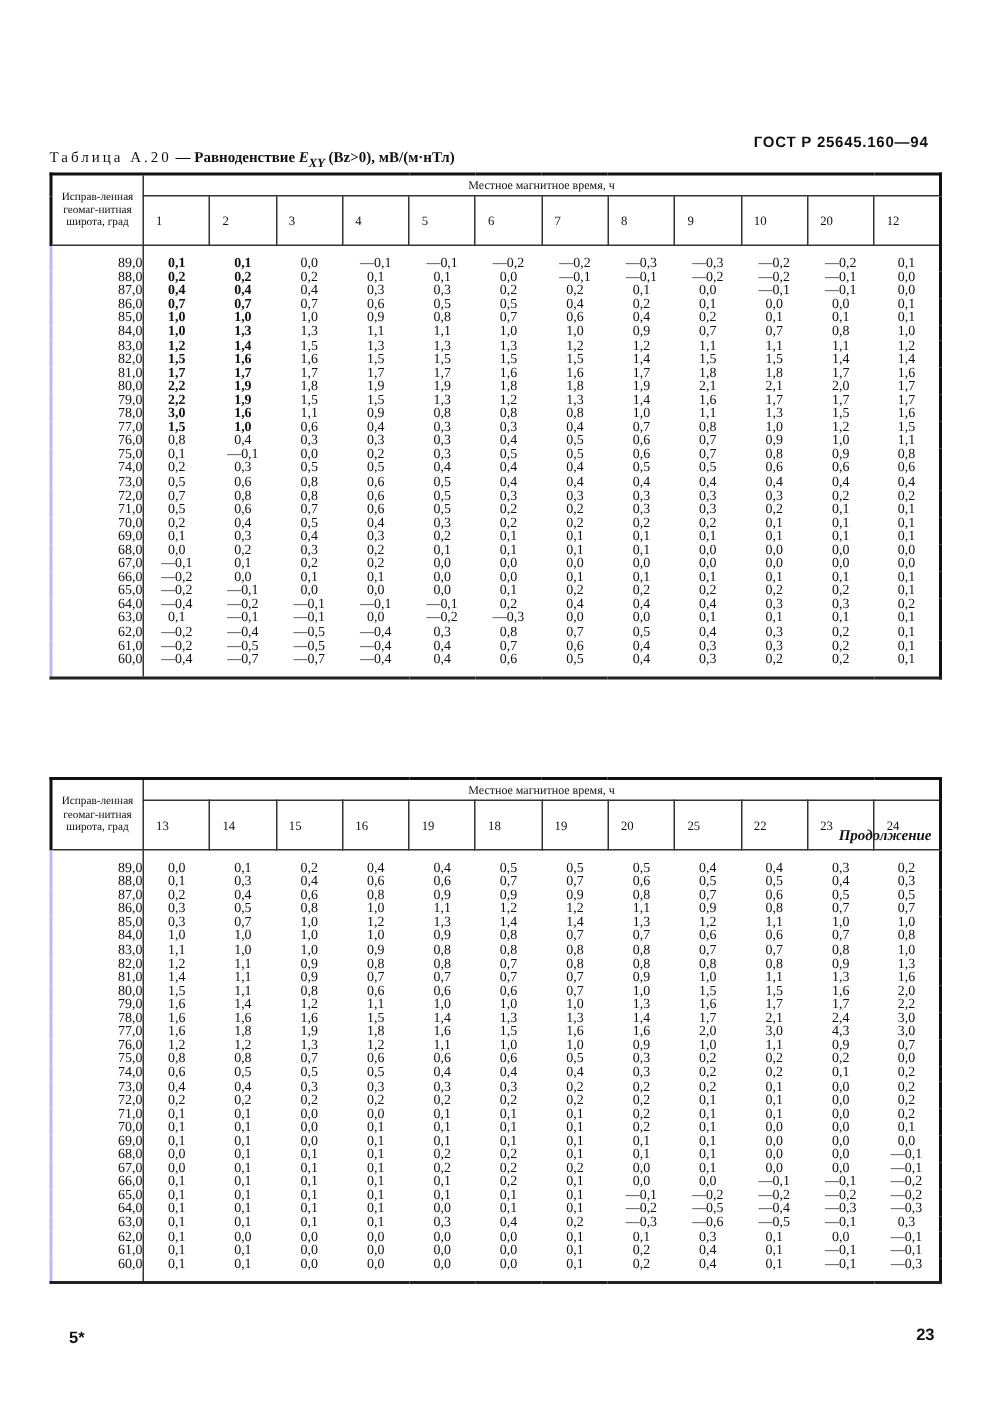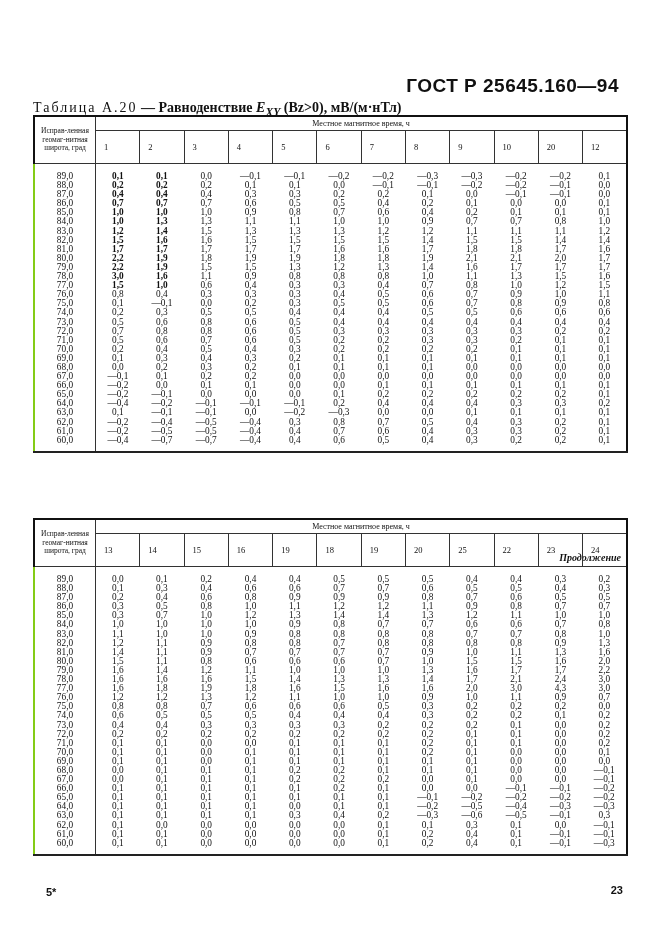--- a/index.html
+++ b/index.html
@@ -1,27 +1,27 @@
 <!DOCTYPE html>
 <html><head>
 <meta charset="utf-8">
 <style>
   html, body { margin:0; padding:0; background:#fff; }
   body { width:661px; height:936px; position:relative; font-family:"Liberation Serif", serif; color:#111; overflow:hidden; }
-  .doc-header { position:absolute; top:75px; right:42px; font-family:"Liberation Sans", sans-serif; font-weight:bold; font-size:19px; letter-spacing:0.5px; }
-  .caption { position:absolute; left:33px; top:100px; font-size:14px; font-weight:bold; }
+  .doc-header { position:absolute; top:90px; right:42px; font-family:"Liberation Sans", sans-serif; font-weight:bold; font-size:10px; letter-spacing:0.5px; }
+  .caption { position:absolute; left:33px; top:100px; font-size:10px; font-weight:bold; }
   .caption .spaced { letter-spacing:2px; font-weight:normal; }
   .caption i { font-style:italic; }
   .cont-label { position:absolute; right:40px; top:508px; font-size:10px; font-style:italic; font-weight:bold;margin-top:44px; }
   table.data { position:absolute; border-collapse:collapse; font-size:9.3px; table-layout:fixed; }
   table.data th { font-weight:normal; font-size:8px; border:1px solid #333; padding:2px 1px;text-align:center; }
   table.data th.num { text-align:left; padding-left:8px; font-size:8.5px; height:28px; }
   table.data th.lat-h { width:58px; font-size:7.5px; line-height:1.15; border-left:2px solid #111; }
   table.data td { text-align:center; line-height:9.1px; padding:0; height:9.1px; }
-  table.data td.lat { text-align:center; border-right:1.5px solid #333; border-left:2px solid #84cc16; }
+  table.data td.lat { text-align:right; border-right:1.5px solid #333; border-left:2px solid #c4b5fd; }
   table.data tr.first td { padding-top:8px; }
   table.data tr.last td { padding-bottom:6px; border-bottom:2px solid #222; }
   table.data td.rb { border-right:2px solid #111; }
   table.data th.rb { border-right:2px solid #111; }
   table.data .top th { border-top:2px solid #111; }
   .t1 { left:33px; top:115px; width:595px; }
   .t2 { left:33px; top:518px; width:595px; }
   .footer-left { position:absolute; left:46px; top:886px; font-family:"Liberation Sans", sans-serif; font-weight:bold; font-size:11px; }
   .footer-right { position:absolute; right:38px; top:884px; font-family:"Liberation Sans", sans-serif; font-weight:bold; font-size:11px; }
   .bold { font-weight:bold; }

